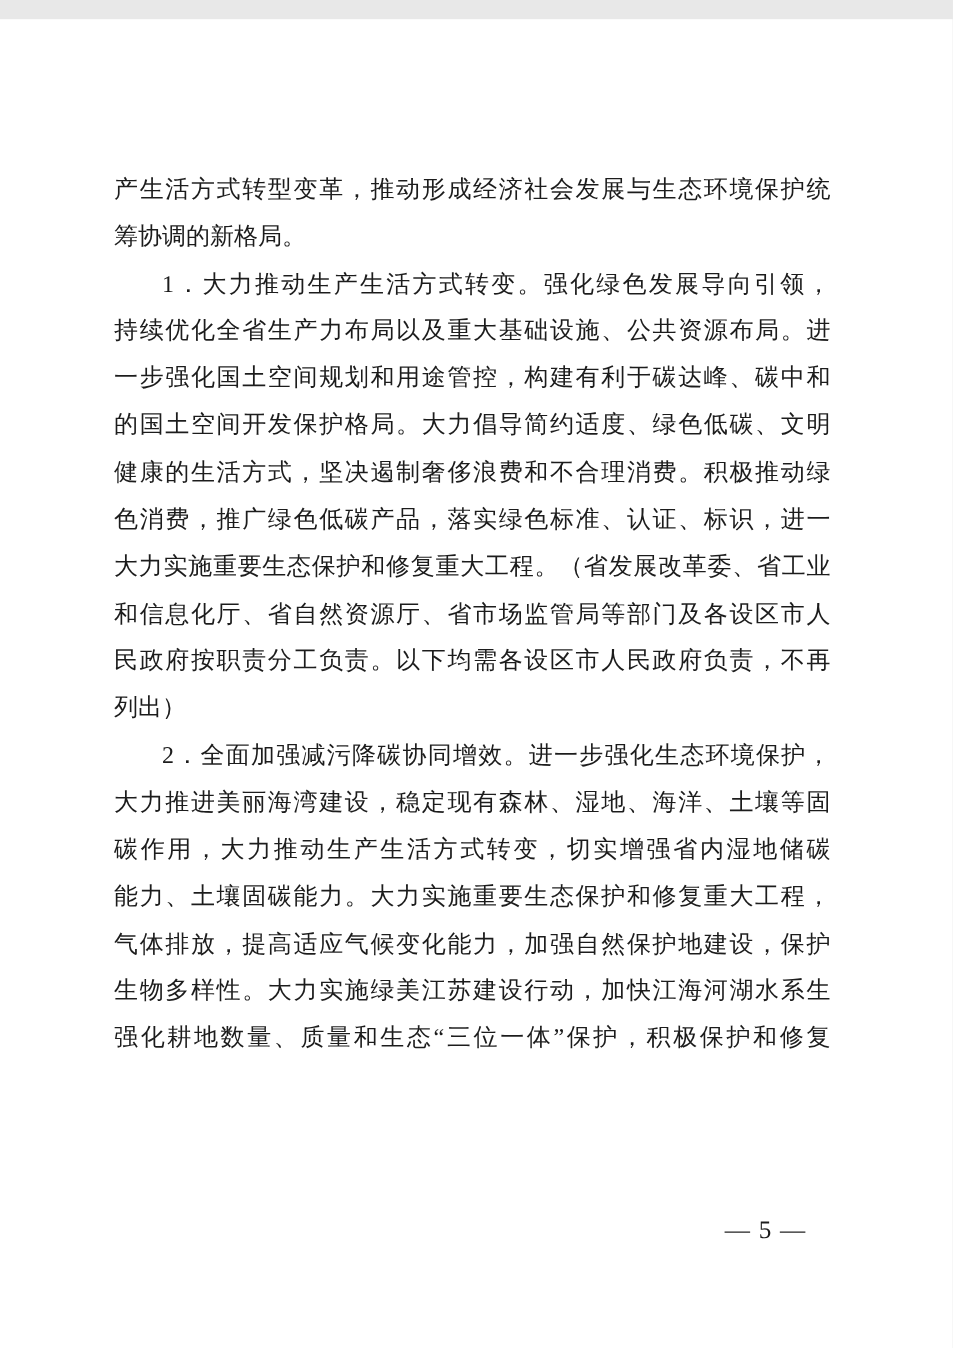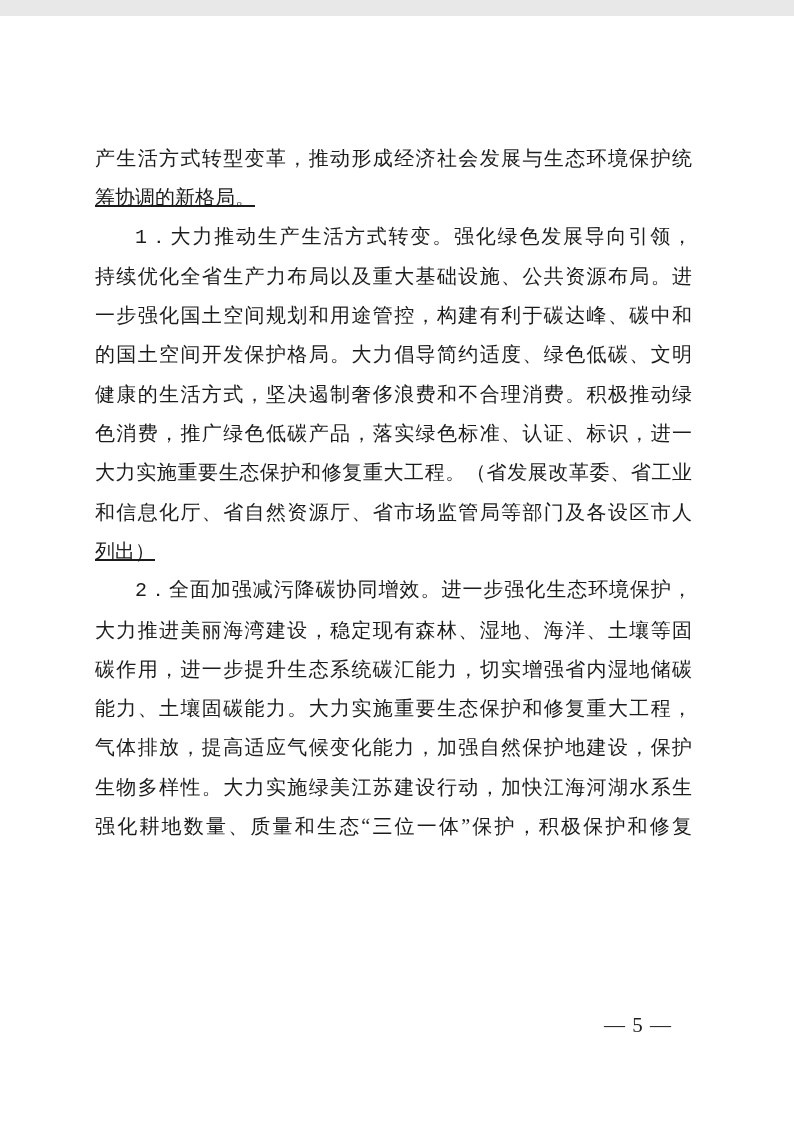--- a/index.html
+++ b/index.html
@@ -27,25 +27,23 @@
   .line {
     height: 39.3px;
     line-height: 39.3px;
     text-align: justify;
     text-align-last: justify;
     overflow: hidden;
   }
   .line.end {
     text-align: right;
     text-align-last: left;
-    text-decoration: underline;
   }
   .line.indent {
     text-indent: 2em;
-    font-family: Liberation Mono, monospace;
   }
   .footer {
     position: absolute;
     top: 994px;
     right: 122px;
     font-size: 21px;
     line-height: 30px;
     letter-spacing: 1px;
     color: #1c1c1c;
   }
@@ -58,23 +56,24 @@
     <div class="line">产生活方式转型变革，推动形成经济社会发展与生态环境保护统</div>
     <div class="line end">筹协调的新格局。</div>
     <div class="line indent">1．大力推动生产生活方式转变。强化绿色发展导向引领，</div>
     <div class="line">持续优化全省生产力布局以及重大基础设施、公共资源布局。进</div>
     <div class="line">一步强化国土空间规划和用途管控，构建有利于碳达峰、碳中和</div>
     <div class="line">的国土空间开发保护格局。大力倡导简约适度、绿色低碳、文明</div>
     <div class="line">健康的生活方式，坚决遏制奢侈浪费和不合理消费。积极推动绿</div>
     <div class="line">色消费，推广绿色低碳产品，落实绿色标准、认证、标识，进一</div>
     <div class="line">大力实施重要生态保护和修复重大工程。（省发展改革委、省工业</div>
     <div class="line">和信息化厅、省自然资源厅、省市场监管局等部门及各设区市人</div>
+    <div class="line">民政府按职责分工负责。以下均需各设区市人民政府负责，不再</div>
     <div class="line end">列出）</div>
     <div class="line indent">2．全面加强减污降碳协同增效。进一步强化生态环境保护，</div>
     <div class="line">大力推进美丽海湾建设，稳定现有森林、湿地、海洋、土壤等固</div>
-    <div class="line">碳作用，进一步提升生态系统碳汇能力，切实增强省内湿地储碳</div>
+    <div class="line">碳作用，大力推动生产生活方式转变，切实增强省内湿地储碳</div>
     <div class="line">能力、土壤固碳能力。大力实施重要生态保护和修复重大工程，</div>
     <div class="line">气体排放，提高适应气候变化能力，加强自然保护地建设，保护</div>
     <div class="line">生物多样性。大力实施绿美江苏建设行动，加快江海河湖水系生</div>
     <div class="line">强化耕地数量、质量和生态“三位一体”保护，积极保护和修复</div>
   </div>
   <div class="footer">— 5 —</div>
 </div>
 
 </body></html>

